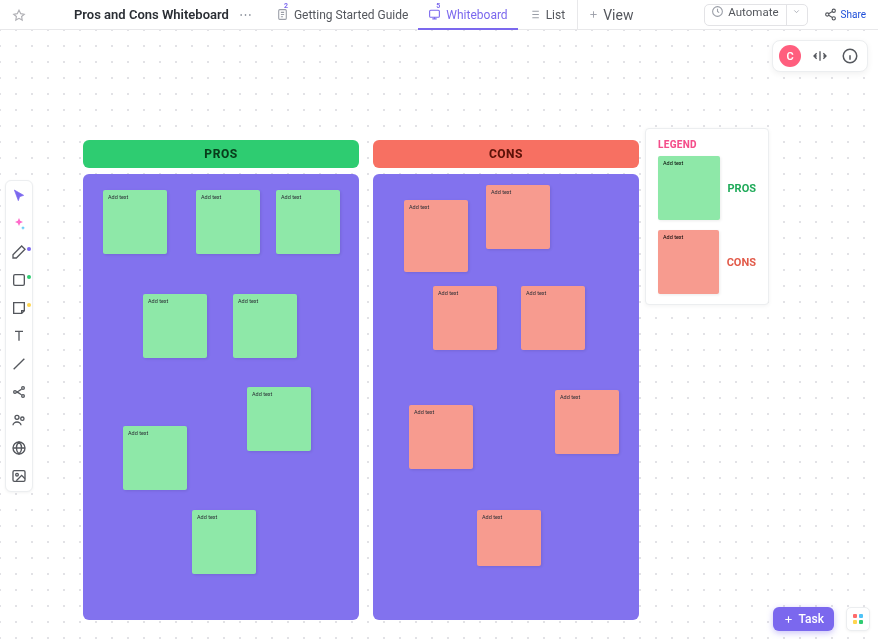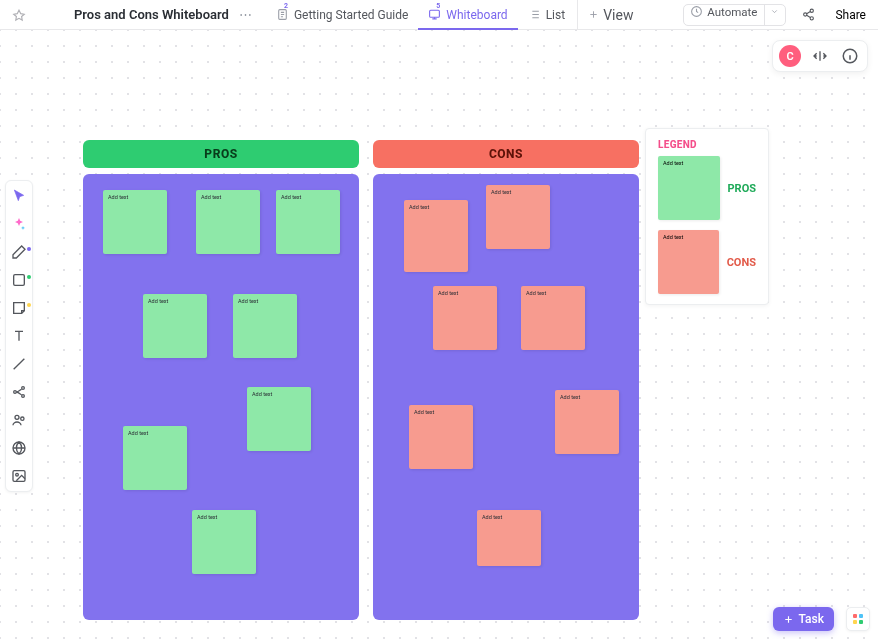--- a/index.html
+++ b/index.html
@@ -12,21 +12,21 @@
   .tabs { display: flex; align-items: stretch; height: 100%; margin-left: 4px; }
   .tab { display: flex; align-items: center; gap: 5px; padding: 0 10px; font-size: 12px; color: #54575d; cursor: pointer; position: relative; }
   .tab.active { color: #7b68ee; }
   .tab.active::after { content: ""; position: absolute; left: 0; right: 0; bottom: -1px; height: 2px; background: #7b68ee; }
   .tab .badge { position: absolute; top: 2px; left: 18px; font-size: 7px; color: #7b68ee; font-weight:700; }
   .tab-icon { width: 13px; height: 13px; }
   .add-view { display: flex; align-items: center; gap: 4px; padding: 0 10px; font-size: 14px; color: #54575d; cursor: pointer; border-left: 1px solid #e8e8ea; margin-left: 2px; }
   .spacer { flex: 1; }
   .automate { display: flex; gap: 4px; height: 22px; border: 1px solid #e3e3e6; border-radius: 5px; padding: 0 6px; font-size: 11.5px; color: #54575d; cursor: pointer; }
   .automate .chev { border-left: 1px solid #e3e3e6; padding-left: 5px; margin-left: 3px; color: #9a9ea7;}
-  .share { display: flex; align-items: center; gap: 20px; font-size: 12px; color: #000000; cursor: pointer; margin-left: 8px; }
+  .share { display: flex; align-items: center; gap: 4px; font-size: 10px; color: #1d4ed8; cursor: pointer; margin-left: 8px; }
   
   .canvas-wrap { position: relative; width: 878px; height: 609px; background: #ffffff; }
   .dotgrid { position: absolute; inset: 0; background-image: radial-gradient(#e2e2e6 1px, transparent 1px); background-size: 16px 16px; background-position: 8px 8px; }
   
   .tool-rail { position: absolute; left: 5px; top: 150px; width: 28px; background: #fff; border: 1px solid #eceef0; border-radius: 6px; display: flex; flex-direction: column; align-items: center; padding: 6px 0; gap: 10px; box-shadow: 0 1px 3px rgba(0,0,0,.05); }
   .tool { width: 18px; height: 18px; color: #54575d; cursor: pointer; display:flex; align-items:center; justify-content:center; position:relative;}
   .tool svg { width: 16px; height: 16px; }
   .tool-dot { position:absolute; right:-3px; top:4px; width:4px; height:4px; border-radius:50%; }
   
   

